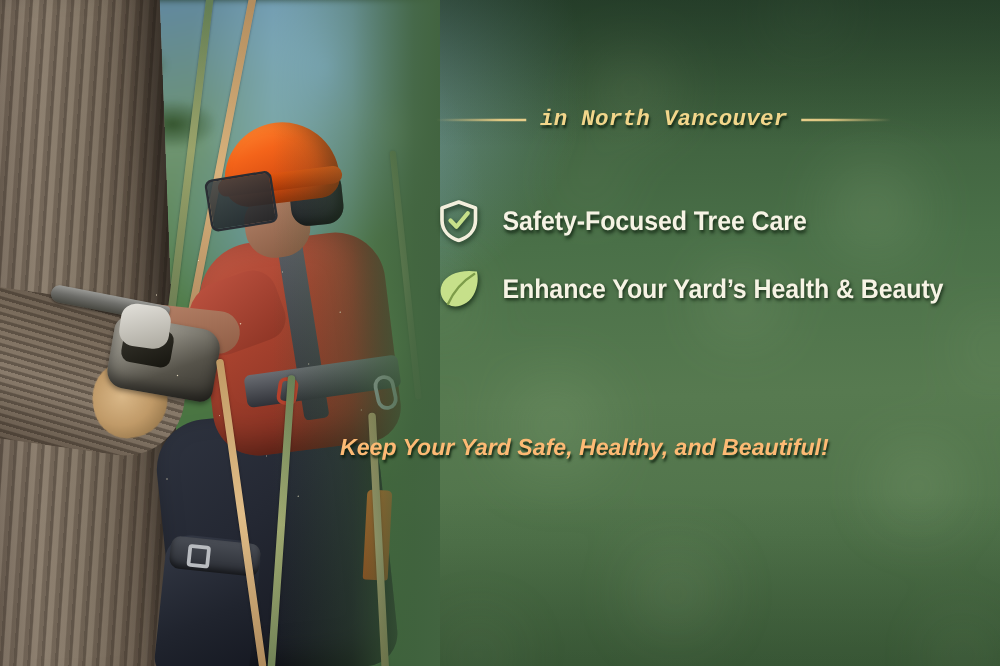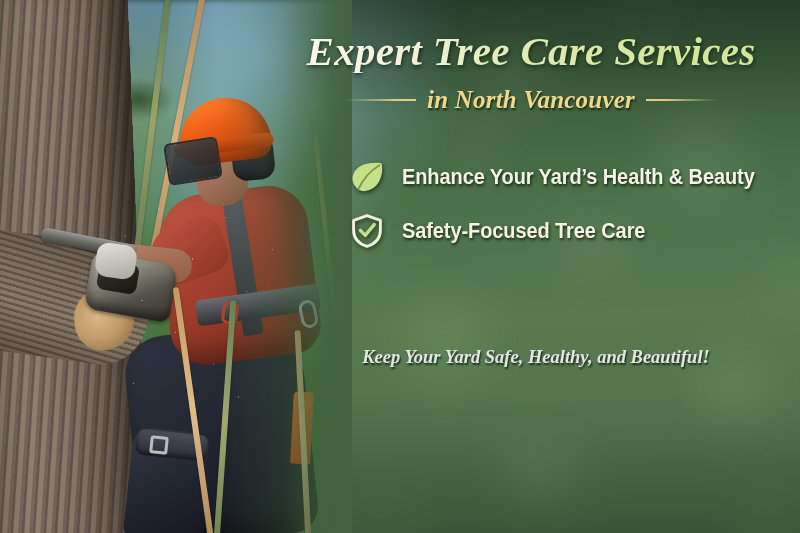--- a/index.html
+++ b/index.html
@@ -368,24 +368,24 @@
     gap: 11px;
   }
   .sub-rule {
     height: 2px;
     width: 72px;
     flex: none;
   }
   .sub-rule.left  { background: linear-gradient(90deg, rgba(226,197,122,0) 0%, rgba(230,203,132,0.95) 70%, rgba(232,206,138,1) 100%); }
   .sub-rule.right { background: linear-gradient(90deg, rgba(232,206,138,1) 0%, rgba(230,203,132,0.95) 30%, rgba(226,197,122,0) 100%); }
   .subtitle {
-    font-family: Liberation Serif, serif;
+    font-family: Liberation Mono, monospace;
     font-style: italic;
     font-weight: bold;
-    font-size: 25px;
+    font-size: 18px;
     letter-spacing: 0.2px;
     color: #f2d68b;
     text-shadow: 1px 2px 2px rgba(12,30,14,0.8);
     white-space: nowrap;
   }
 
   
   .features {
     position: absolute;
     left: 88px; top: 150px;
@@ -413,26 +413,26 @@
     white-space: nowrap;
     transform: scaleX(0.93);
     transform-origin: left center;
   }
 
   .tagline {
     position: absolute;
     left: 0; top: 347px;
     width: 538px;
     padding-left: 10px;
-    text-align: center;
-    font-family: Liberation Serif, serif;
+    text-align: left;
+    font-family: Liberation Sans, sans-serif;
     font-style: italic;
     font-weight: bold;
     font-size: 18.5px;
-    color: #e5e5e5;
+    color: #fdba74;
     text-shadow: 1px 2px 2px rgba(10,28,12,0.85);
     white-space: nowrap;
   }
 </style>
 </head>
 <body>
 
 <div id="banner">
 
   <div class="bg-base"></div>
@@ -477,49 +477,48 @@
     <div class="ph-wedge"></div>
     <div class="rope rope-c"></div>
     <div class="rope rope-d"></div>
     <div class="rope rope-e"></div>
 
     <div class="photo-fade"></div>
   </div>
 
   <div class="content">
 
-    <div class="headline">Expert Tree Care Services</div>
 
     <div class="sub-row">
       <span class="sub-rule left"></span>
       <span class="subtitle">in North Vancouver</span>
       <span class="sub-rule right"></span>
     </div>
 
     <div class="features">
+
+      <div class="feature">
+        <span class="feature-icon">
+          <svg viewBox="0 0 32 34" width="32" height="34" aria-hidden="true">
+            <path d="M16 1.6 L29.4 6.4 V16.2 C29.4 24.4 23.6 29.9 16 32.4 C8.4 29.9 2.6 24.4 2.6 16.2 V6.4 Z" fill="none" stroke="#f3efdd" stroke-width="2.9" stroke-linejoin="round"></path>
+            <path d="M9.4 16.4 L14.2 21.4 L23.2 10.6" fill="none" stroke="#c6e08a" stroke-width="3.4" stroke-linecap="round" stroke-linejoin="round"></path>
+          </svg>
+        </span>
+        <span class="feature-text">Safety-Focused Tree Care</span>
+      </div>
 
       <div class="feature">
         <span class="feature-icon">
           <svg viewBox="0 0 34 32" width="34" height="32" aria-hidden="true">
             <path d="M31.5 2.2 C18 0.4 7.2 4.4 3.6 12.4 C0.8 18.6 3.4 25.2 8.6 28.6 C14.8 32.6 26 28.6 30 18.6 C32.6 12.2 32.6 6.6 31.5 2.2 Z" fill="#c6e08a"></path>
             <path d="M29.4 4.2 C20.6 9.6 13.2 17.4 8.4 28.2" fill="none" stroke="#7d9c4a" stroke-width="1.9" stroke-linecap="round"></path>
           </svg>
         </span>
         <span class="feature-text">Enhance Your Yard’s Health &amp; Beauty</span>
       </div>
 
-      <div class="feature">
-        <span class="feature-icon">
-          <svg viewBox="0 0 32 34" width="32" height="34" aria-hidden="true">
-            <path d="M16 1.6 L29.4 6.4 V16.2 C29.4 24.4 23.6 29.9 16 32.4 C8.4 29.9 2.6 24.4 2.6 16.2 V6.4 Z" fill="none" stroke="#f3efdd" stroke-width="2.9" stroke-linejoin="round"></path>
-            <path d="M9.4 16.4 L14.2 21.4 L23.2 10.6" fill="none" stroke="#c6e08a" stroke-width="3.4" stroke-linecap="round" stroke-linejoin="round"></path>
-          </svg>
-        </span>
-        <span class="feature-text">Safety-Focused Tree Care</span>
-      </div>
-
 
     </div>
 
     <div class="tagline">Keep Your Yard Safe, Healthy, and Beautiful!</div>
 
   </div>
 </div>
 
 </body></html>

